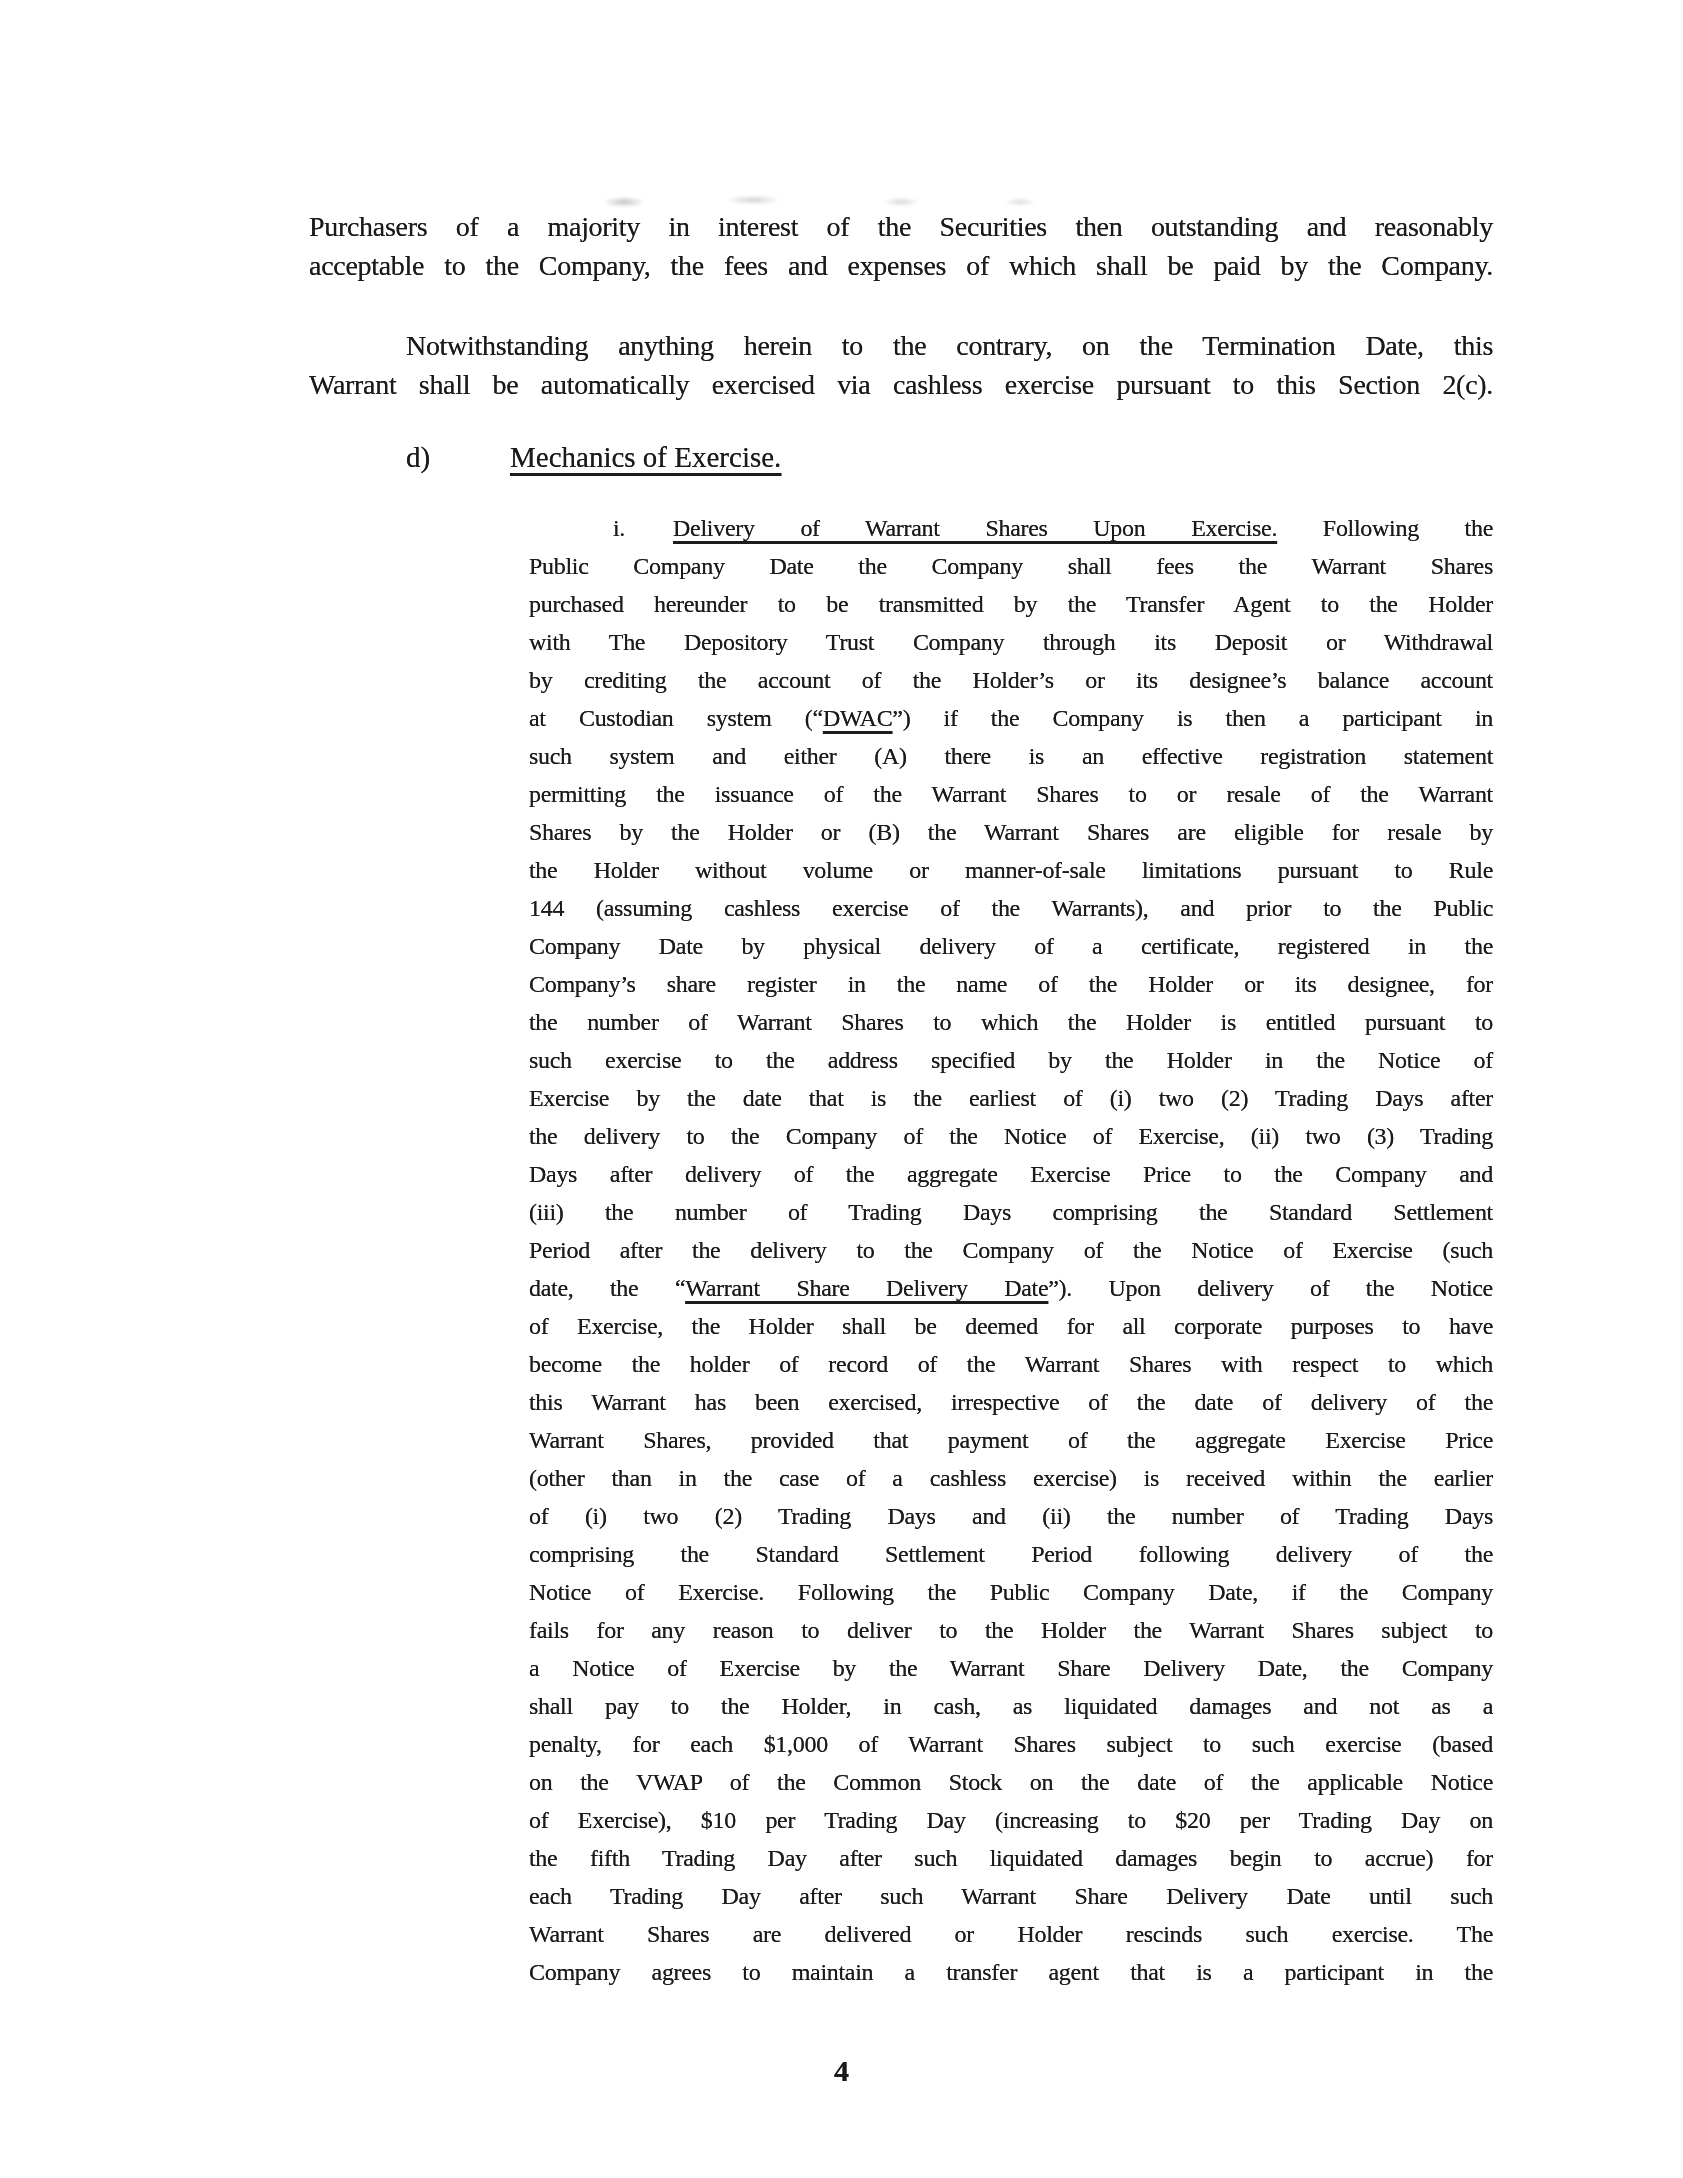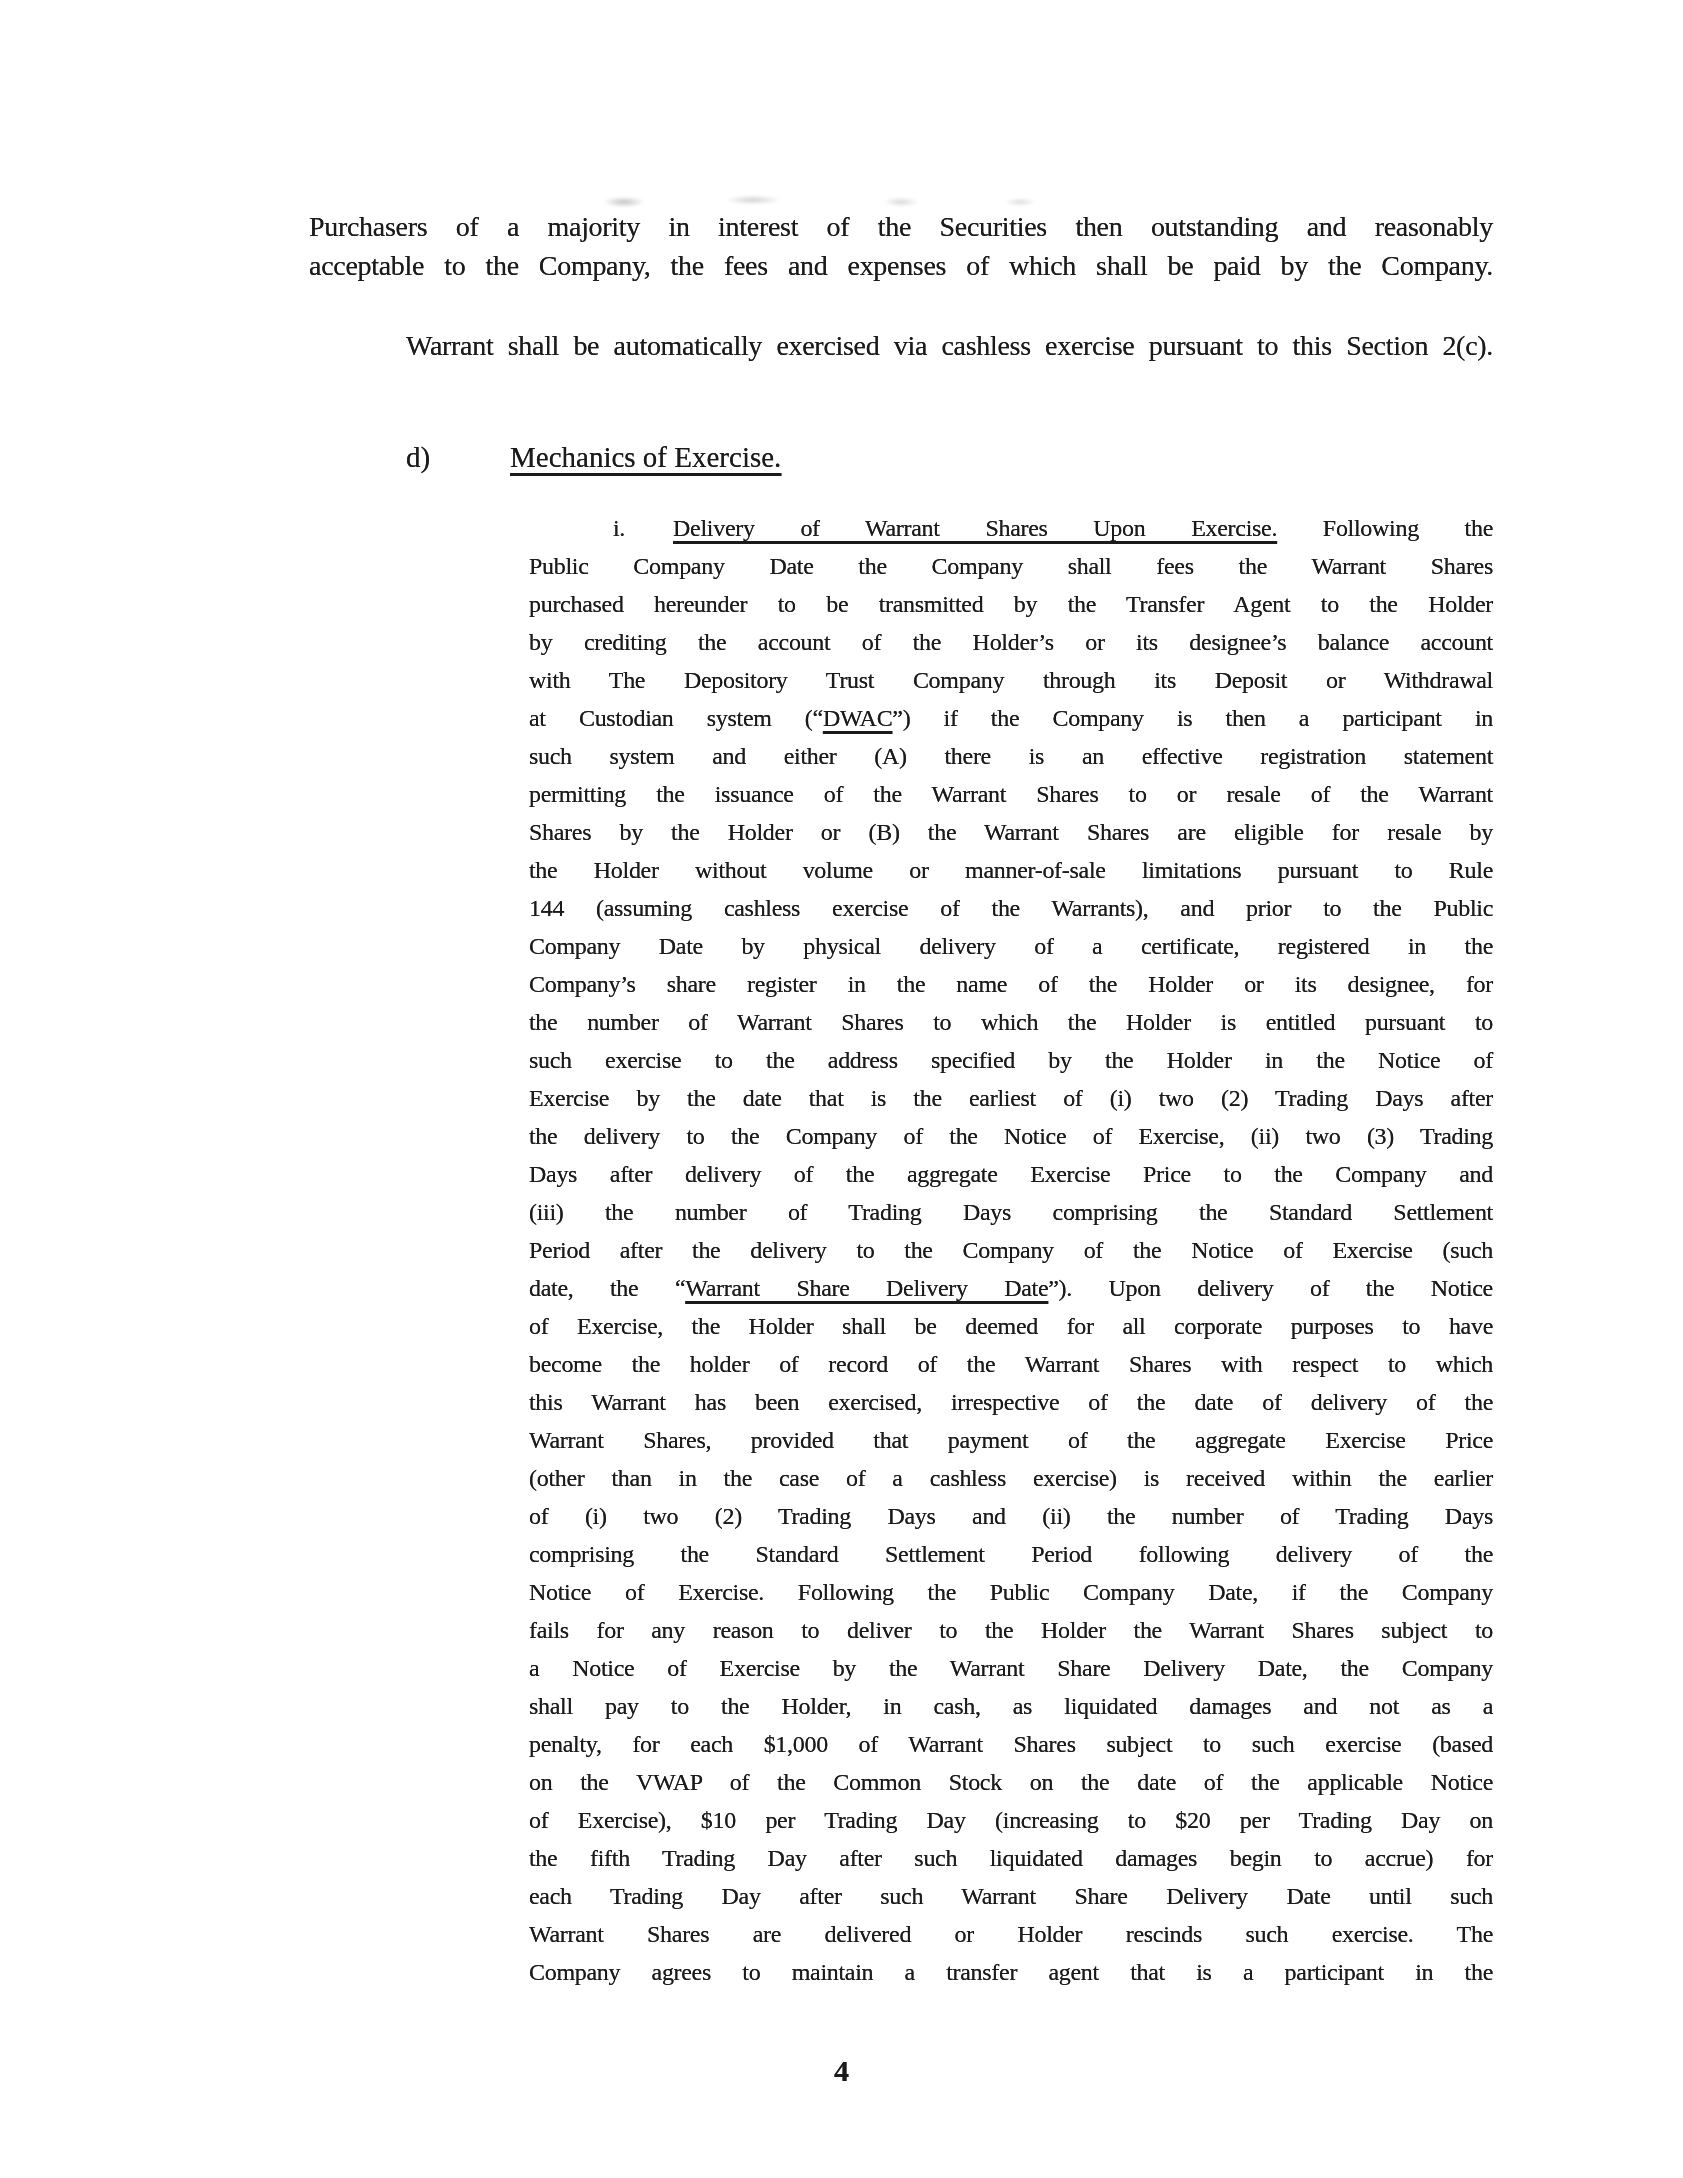--- a/index.html
+++ b/index.html
@@ -42,34 +42,35 @@
 
 <div class="page">
   <div class="noise"></div>
 
   <div class="para" id="para1">
       <div class="line"><span>Purchasers of a majority in interest of the Securities then outstanding and reasonably</span></div>
       <div class="line"><span>acceptable to the Company, the fees and expenses of which shall be paid by the Company.</span></div>
     </div>
 
   <div class="para" id="para2">
+      <div class="line"><span>Notwithstanding anything herein to the contrary, on the Termination Date, this</span></div>
       <div class="line"><span>Warrant shall be automatically exercised via cashless exercise pursuant to this Section 2(c).</span></div>
     </div>
 
   <div id="heading-d">
     <span class="dlabel">d)</span>
     <span class="dtitle">Mechanics of Exercise.</span>
   </div>
 
   <div id="itemi">
       <div class="line"><span>i.</span><span class="gap"></span><span class="u">Delivery of Warrant Shares Upon Exercise.</span><span> Following the</span></div>
       <div class="line"><span>Public Company Date the Company shall fees the Warrant Shares</span></div>
       <div class="line"><span>purchased hereunder to be transmitted by the Transfer Agent to the Holder</span></div>
+      <div class="line"><span>with The Depository Trust Company through its Deposit or Withdrawal</span></div>
       <div class="line"><span>by crediting the account of the Holder’s or its designee’s balance account</span></div>
-      <div class="line"><span>with The Depository Trust Company through its Deposit or Withdrawal</span></div>
       <div class="line"><span>at Custodian system (“</span><span class="u">DWAC</span><span>”) if the Company is then a participant in</span></div>
       <div class="line"><span>such system and either (A) there is an effective registration statement</span></div>
       <div class="line"><span>permitting the issuance of the Warrant Shares to or resale of the Warrant</span></div>
       <div class="line"><span>Shares by the Holder or (B) the Warrant Shares are eligible for resale by</span></div>
       <div class="line"><span>the Holder without volume or manner-of-sale limitations pursuant to Rule</span></div>
       <div class="line"><span>144 (assuming cashless exercise of the Warrants), and prior to the Public</span></div>
       <div class="line"><span>Company Date by physical delivery of a certificate, registered in the</span></div>
       <div class="line"><span>Company’s share register in the name of the Holder or its designee, for</span></div>
       <div class="line"><span>the number of Warrant Shares to which the Holder is entitled pursuant to</span></div>
       <div class="line"><span>such exercise to the address specified by the Holder in the Notice of</span></div>

